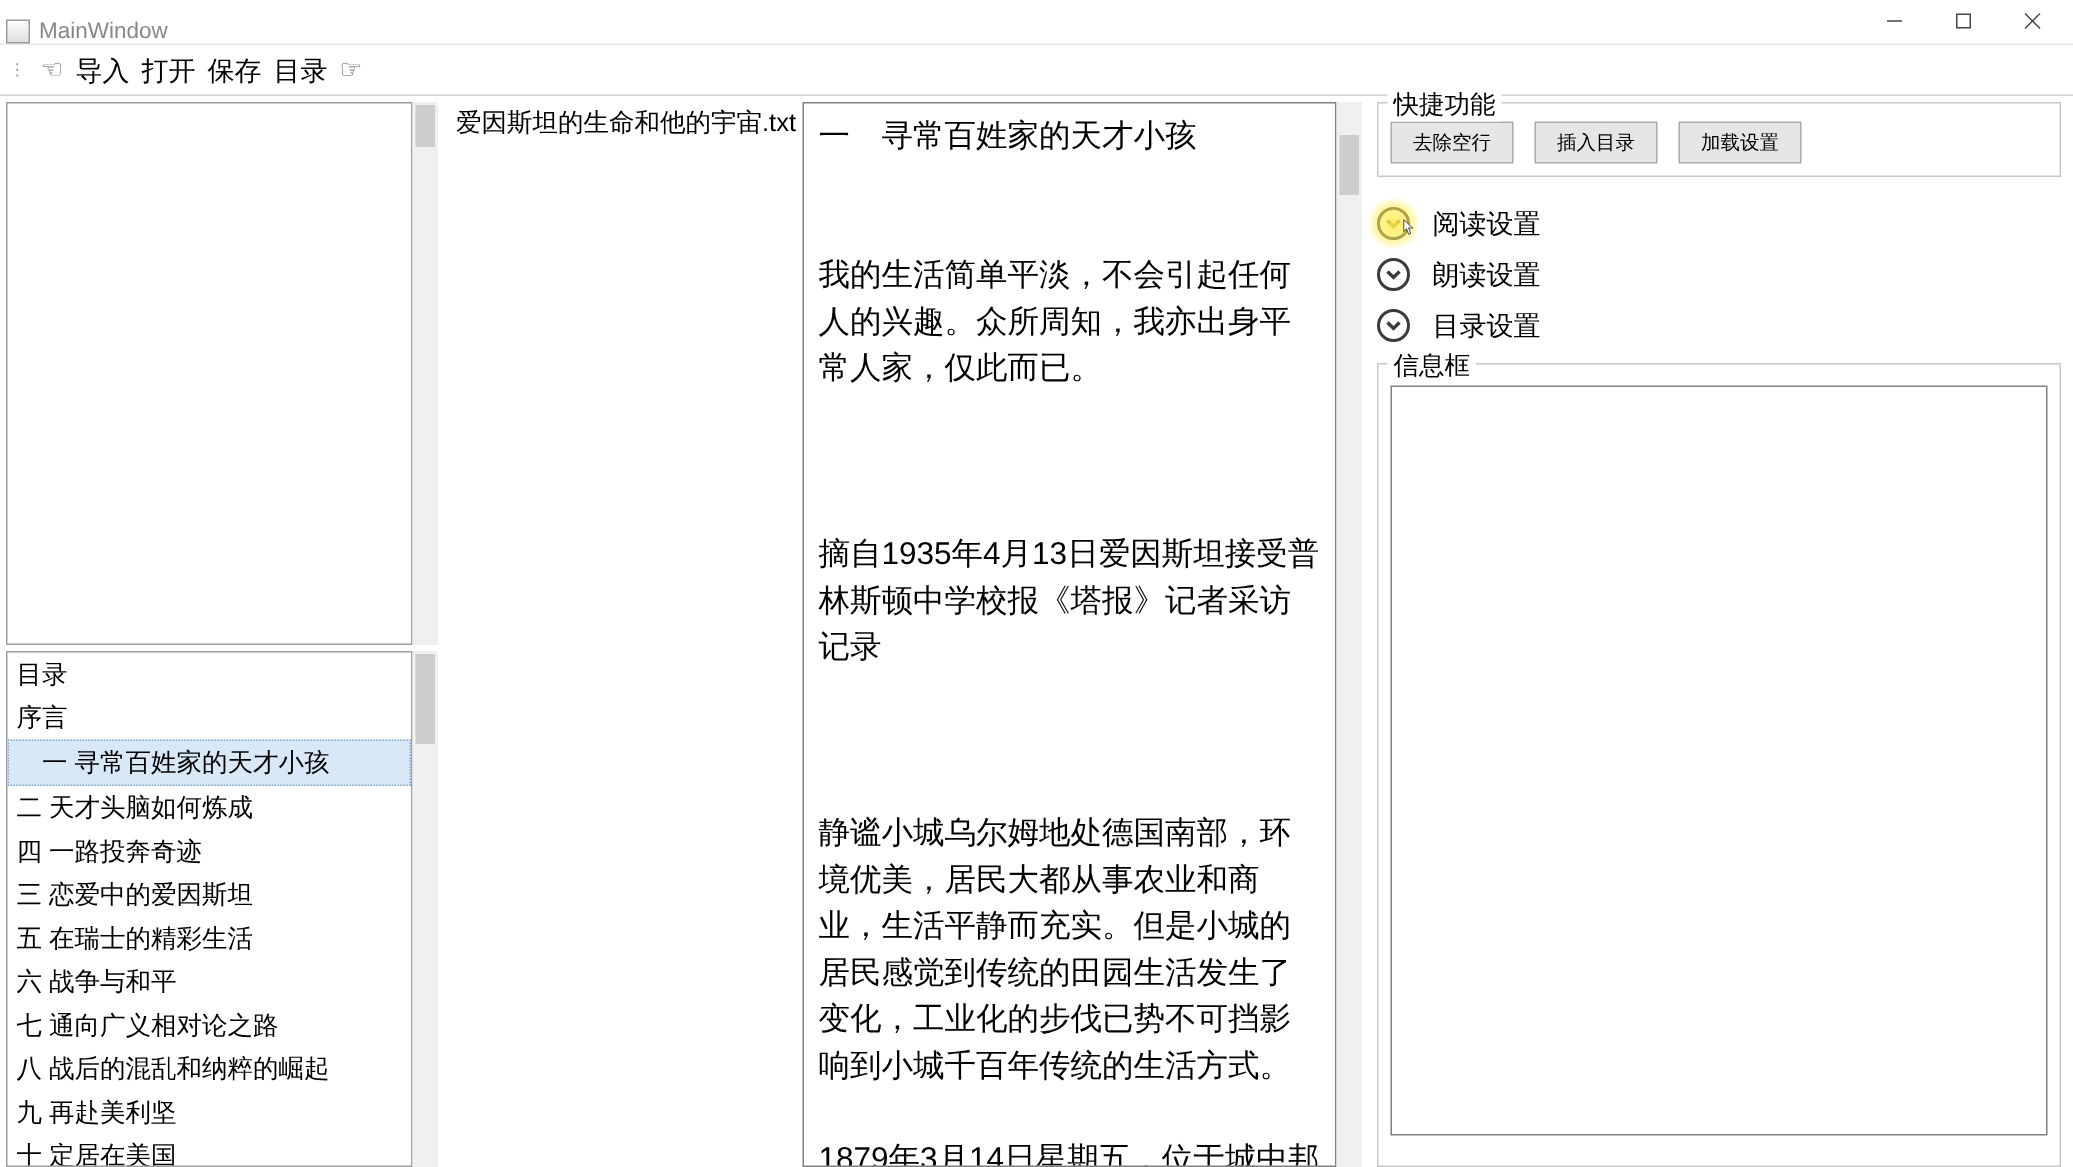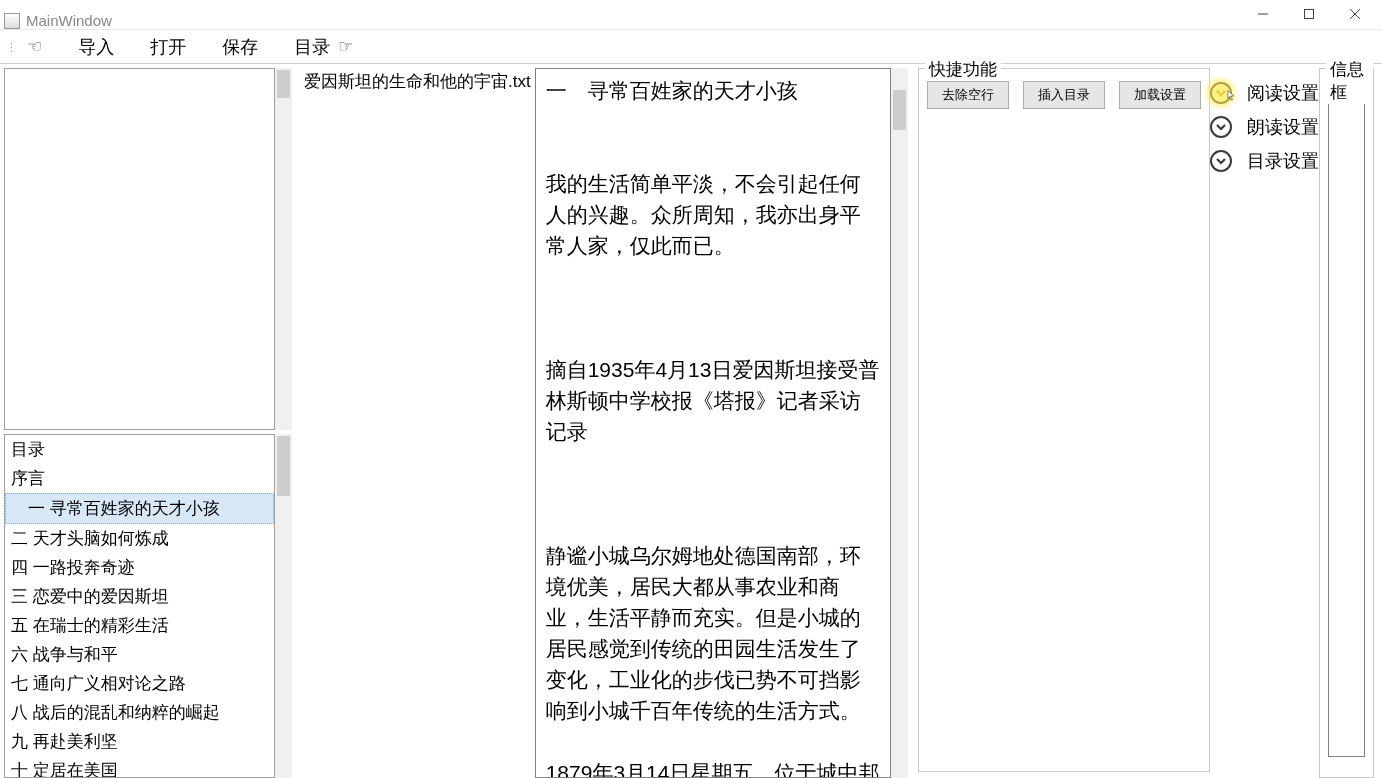--- a/index.html
+++ b/index.html
@@ -49,21 +49,21 @@
     gap: 8px;
     font-size: 18px;
   }
   .toolbar .grip {
     color: #999;
     font-size: 11px;
     line-height: 8px;
     margin-right: 2px;
   }
   .toolbar .hand-icon { font-size: 17px; color: #555; }
-  .toolbar .tool-item { cursor: default; margin-left: 28px; }
+  .toolbar .tool-item { cursor: default; }
 
   .content-area {
     position: absolute;
     top: 64px; left: 0; right: 0; bottom: 0;
     display: flex;
   }
 
   
   .left-col {
     width: 296px;
@@ -163,21 +163,21 @@
     left: 2px; right: 2px;
     top: 22px; height: 40px;
     background: #cdcdcd;
   }
 
   
   .right-col {
     width: 470px;
     padding: 4px 8px 0 6px;
     display: flex;
-    flex-direction: row;
+    flex-direction: column;
   }
   .groupbox {
     border: 1px solid #c8c8c8;
     position: relative;
     padding: 12px 8px 8px 8px;
     margin-bottom: 6px;
   }
   .groupbox .legend {
     position: absolute;
     top: -11px;

